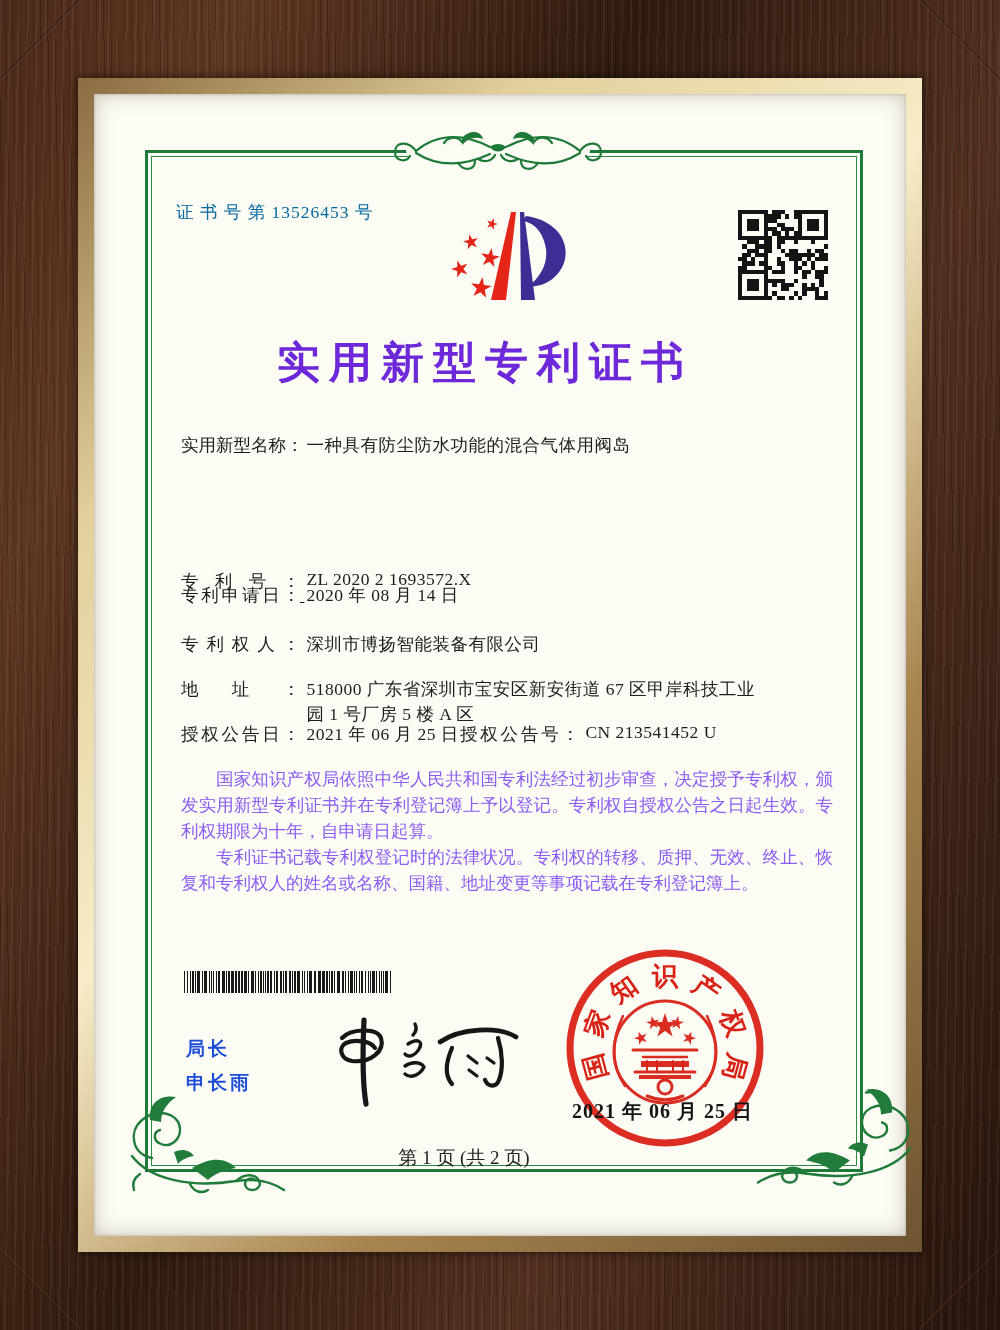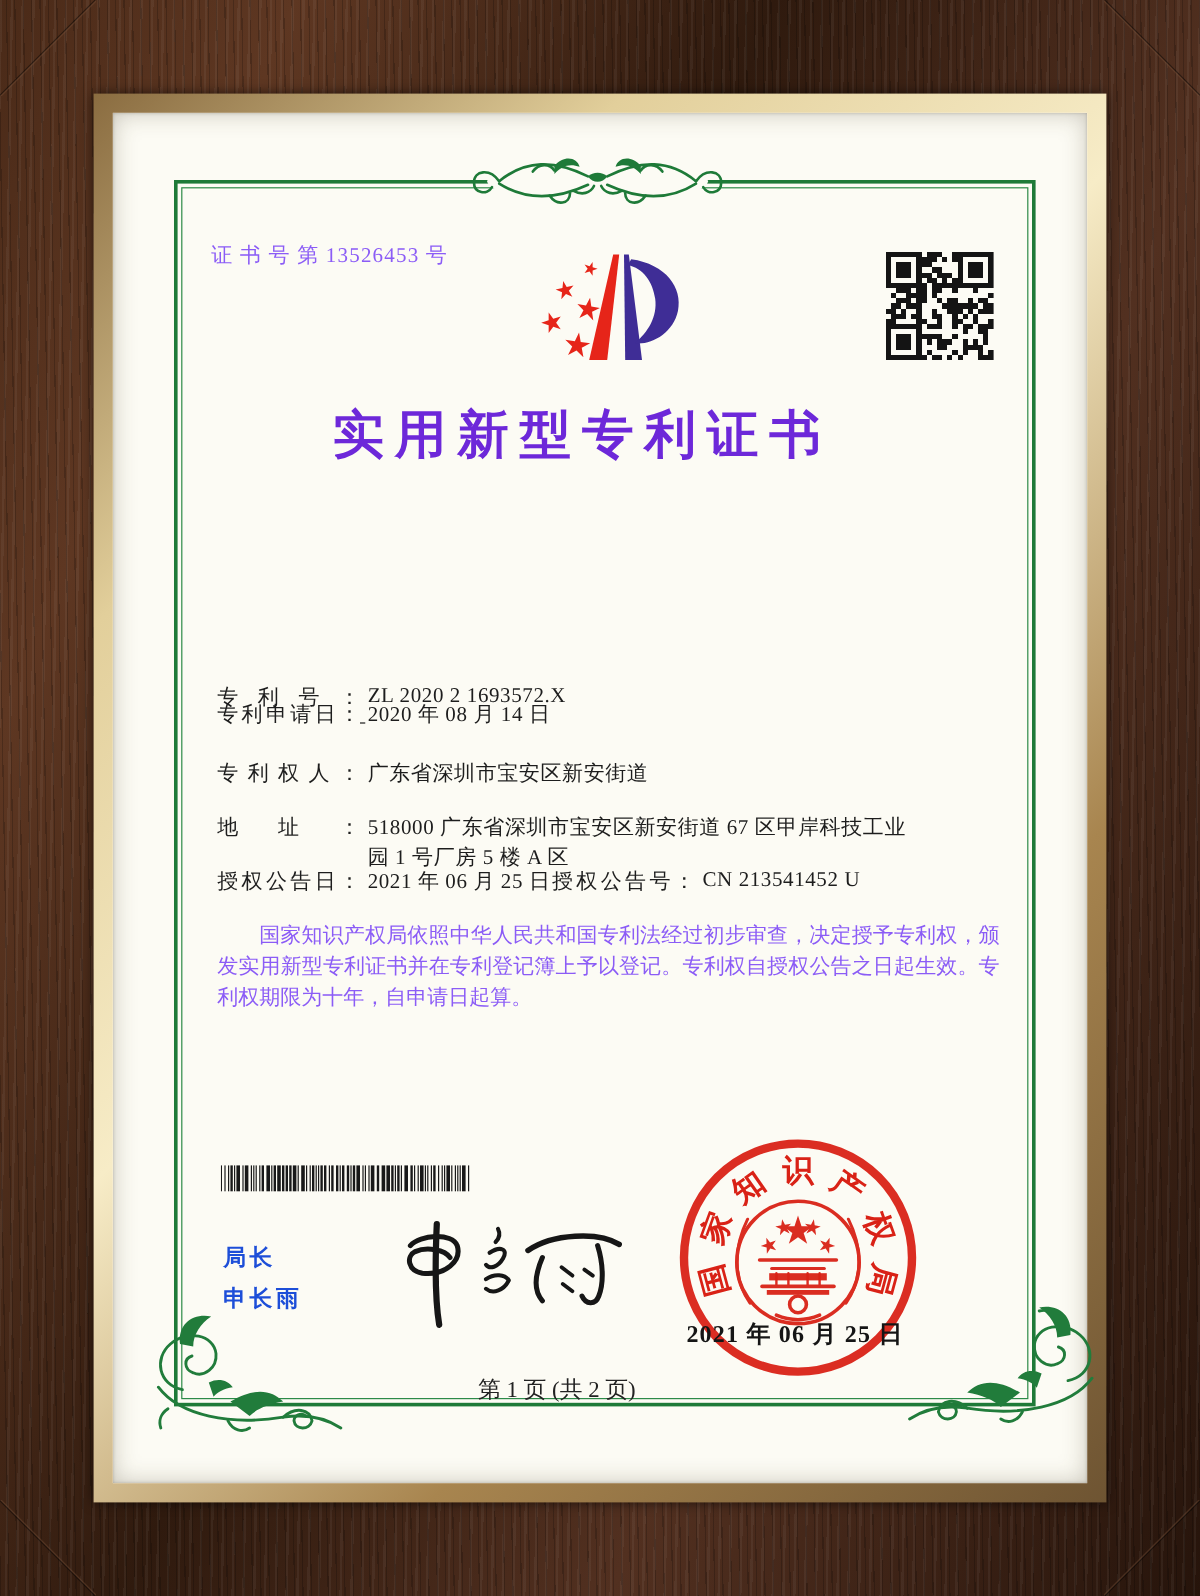--- a/index.html
+++ b/index.html
@@ -27,21 +27,21 @@
   .gborder{position:absolute;top:56px;left:51px;right:43px;bottom:64px;
     border:3px solid #1e7a38;}
   .gborder::after{content:"";position:absolute;inset:3px;border:1px solid #2c8a48;}
 
   .ornament{position:absolute;z-index:2;}
   .orn-top{left:264px;top:29px;width:280px;height:56px;}
   .orn-bl{left:26px;top:1000px;width:180px;height:100px;}
   .orn-br{left:648px;top:985px;width:180px;height:115px;transform:scaleX(-1);}
 
   
-  .cert-no{position:absolute;left:82px;top:106px;font-size:17.5px;letter-spacing:1px;color:#8b5cf6;}
+  .cert-no{position:absolute;left:82px;top:106px;font-size:17.5px;letter-spacing:1px;color:#0369a1;}
   .logo{position:absolute;left:341px;top:100px;width:145px;height:122px;}
   .qr{position:absolute;left:644px;top:116px;width:90px;height:90px;}
   .title{position:absolute;left:0;right:30px;top:240px;text-align:center;
     font-size:43px;font-weight:bold;letter-spacing:9px;color:#6d28d9;}
 
   
   .row{position:absolute;left:87px;font-size:17.5px;color:#1d1d1d;white-space:nowrap;}
   .row .lab{display:inline-block;width:119px;text-align:justify;text-align-last:justify;vertical-align:top;}
   .row .val{display:inline-block;margin-left:2px;letter-spacing:.5px;}
   .r-name{top:339px;} .r-inv{top:389px;} .r-pno{top:439px;margin-top:36px;}
@@ -304,50 +304,55 @@
           <rect x="14" y="0" width="7" height="7"></rect>
           <rect x="15" y="1" width="5" height="5" fill="#fcfbf4"></rect>
           <rect x="16" y="2" width="3" height="3"></rect>
           <rect x="0" y="14" width="7" height="7"></rect>
           <rect x="1" y="15" width="5" height="5" fill="#fcfbf4"></rect>
           <rect x="2" y="16" width="3" height="3"></rect>
         </svg>
 
       <div class="title">实用新型专利证书</div>
 
+      <div class="row r-name">
+        <span class="lab">实用新型名称：</span>
+        <span class="val">一种具有防尘防水功能的混合气体用阀岛</span>
+      </div>
       <div class="row r-pno">
         <span class="lab">专利号：</span>
         <span class="val">ZL 2020 2 1693572.X</span>
       </div>
       <div class="row r-fil">
         <span class="lab">专利申请日：</span>
         <span class="val">2020 年 08 月 14 日</span>
       </div>
       <div class="row r-pat">
         <span class="lab">专利权人：</span>
-        <span class="val">广东省深圳市宝安区新安街道</span>
+        <span class="val">深圳市博扬智能装备有限公司</span>
       </div>
       <div class="row r-addr">
         <span class="lab">地址：</span>
         <span class="addr-lines">
           <span>518000 广东省深圳市宝安区新安街道 67 区甲岸科技工业</span><br>
           <span>园 1 号厂房 5 楼 A 区</span>
         </span>
       </div>
       <div class="row r-grant">
         <span class="lab">授权公告日：</span>
         <span class="val">2021 年 06 月 25 日</span>
         <span class="pair2">
           <span class="lab">授权公告号：</span>
           <span class="val">CN 213541452 U</span>
         </span>
       </div>
 
       <div class="paras">
         <p>国家知识产权局依照中华人民共和国专利法经过初步审查，决定授予专利权，颁发实用新型专利证书并在专利登记簿上予以登记。专利权自授权公告之日起生效。专利权期限为十年，自申请日起算。</p>
+        <p>专利证书记载专利权登记时的法律状况。专利权的转移、质押、无效、终止、恢复和专利权人的姓名或名称、国籍、地址变更等事项记载在专利登记簿上。</p>
       </div>
 
       <svg class="barcode" id="barcode" viewBox="0 0 210 22" preserveAspectRatio="none" fill="#191919">
           <rect x="0" y="0" width="1" height="22"></rect>
           <rect x="3" y="0" width="1" height="22"></rect>
           <rect x="6" y="0" width="1" height="22"></rect>
           <rect x="8" y="0" width="2" height="22"></rect>
           <rect x="11" y="0" width="1" height="22"></rect>
           <rect x="13" y="0" width="3" height="22"></rect>
           <rect x="18" y="0" width="1" height="22"></rect>

